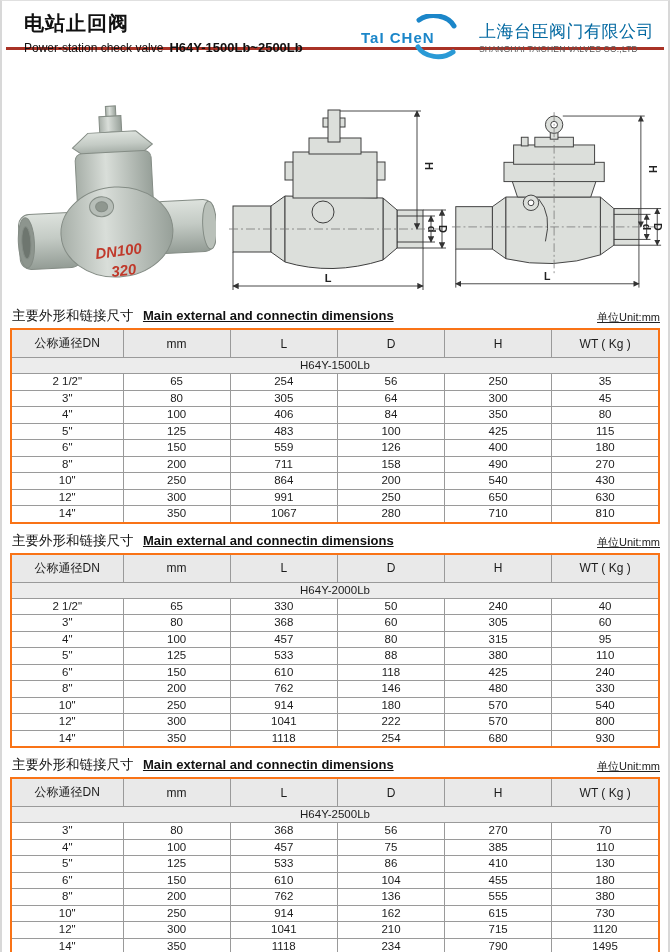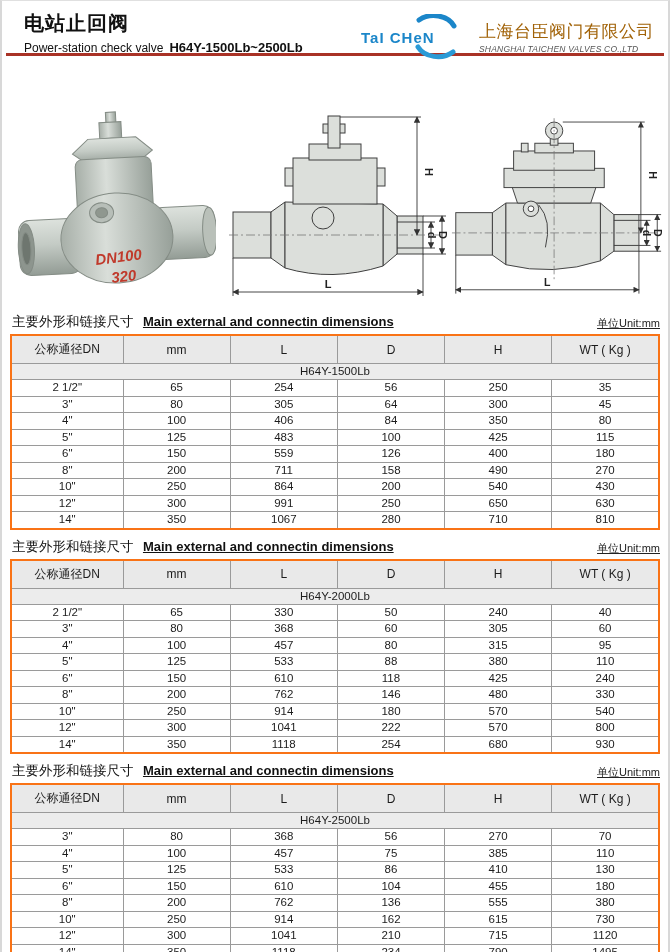--- a/index.html
+++ b/index.html
@@ -1,27 +1,27 @@
 <!DOCTYPE html>
 <html><head>
 <meta charset="utf-8">
 <style>
   * { margin:0; padding:0; box-sizing:border-box; }
   body { background:#fff; font-family:"Liberation Sans","DejaVu Sans",sans-serif; }
   .page { width:670px; height:952px; background:#fff; position:relative; overflow:hidden;
           border-left:2px solid #d8d8d8; border-right:2px solid #d8d8d8; border-top:1px solid #e0e0e0; }
 
   
-  .hdr { display:flex; justify-content:space-between; align-items:flex-start; padding:9px 14px 0 22px; height:52px; }
+  .hdr { display:flex; justify-content:space-between; align-items:flex-start; padding:9px 14px 0 22px; height:46px; }
   .hdr-left .t-zh { font-size:20px; font-weight:bold; color:#111; letter-spacing:1px; }
   .hdr-left .t-en { font-size:12px; font-weight:normal; color:#111; margin-top:3px; }
   .hdr-left .t-en b { font-size:13px; margin-left:6px; }
   .hdr-right { display:flex; align-items:center; gap:4px; padding-top:4px; }
-  .company .c-zh { font-size:17px; color:#a16207; font-weight:500; letter-spacing:.5px; }
-  .company .c-en { font-size:8.5px; color:#555; letter-spacing:.2px; margin-top:1px;font-style:italic; }
+  .company .c-zh { font-size:17px; color:#0369a1; font-weight:500; letter-spacing:.5px; }
+  .company .c-en { font-size:8.5px; color:#555; letter-spacing:.2px; margin-top:1px; }
   .accent { height:3px; background:#a93226; margin:0 4px; }
 
   
   .figures { display:flex; height:252px; padding:0 4px; align-items:flex-end; }
   .fig { display:flex; justify-content:center; }
   .fig-photo { width:222px; padding-bottom:10px; }
   .fig-a { width:226px; padding-bottom:2px; }
   .fig-b { width:214px; padding-bottom:2px; }
   svg text { font-family:"Liberation Sans","DejaVu Sans",sans-serif; }
   .dim-label { font-size:11px; font-weight:bold; fill:#222; }

